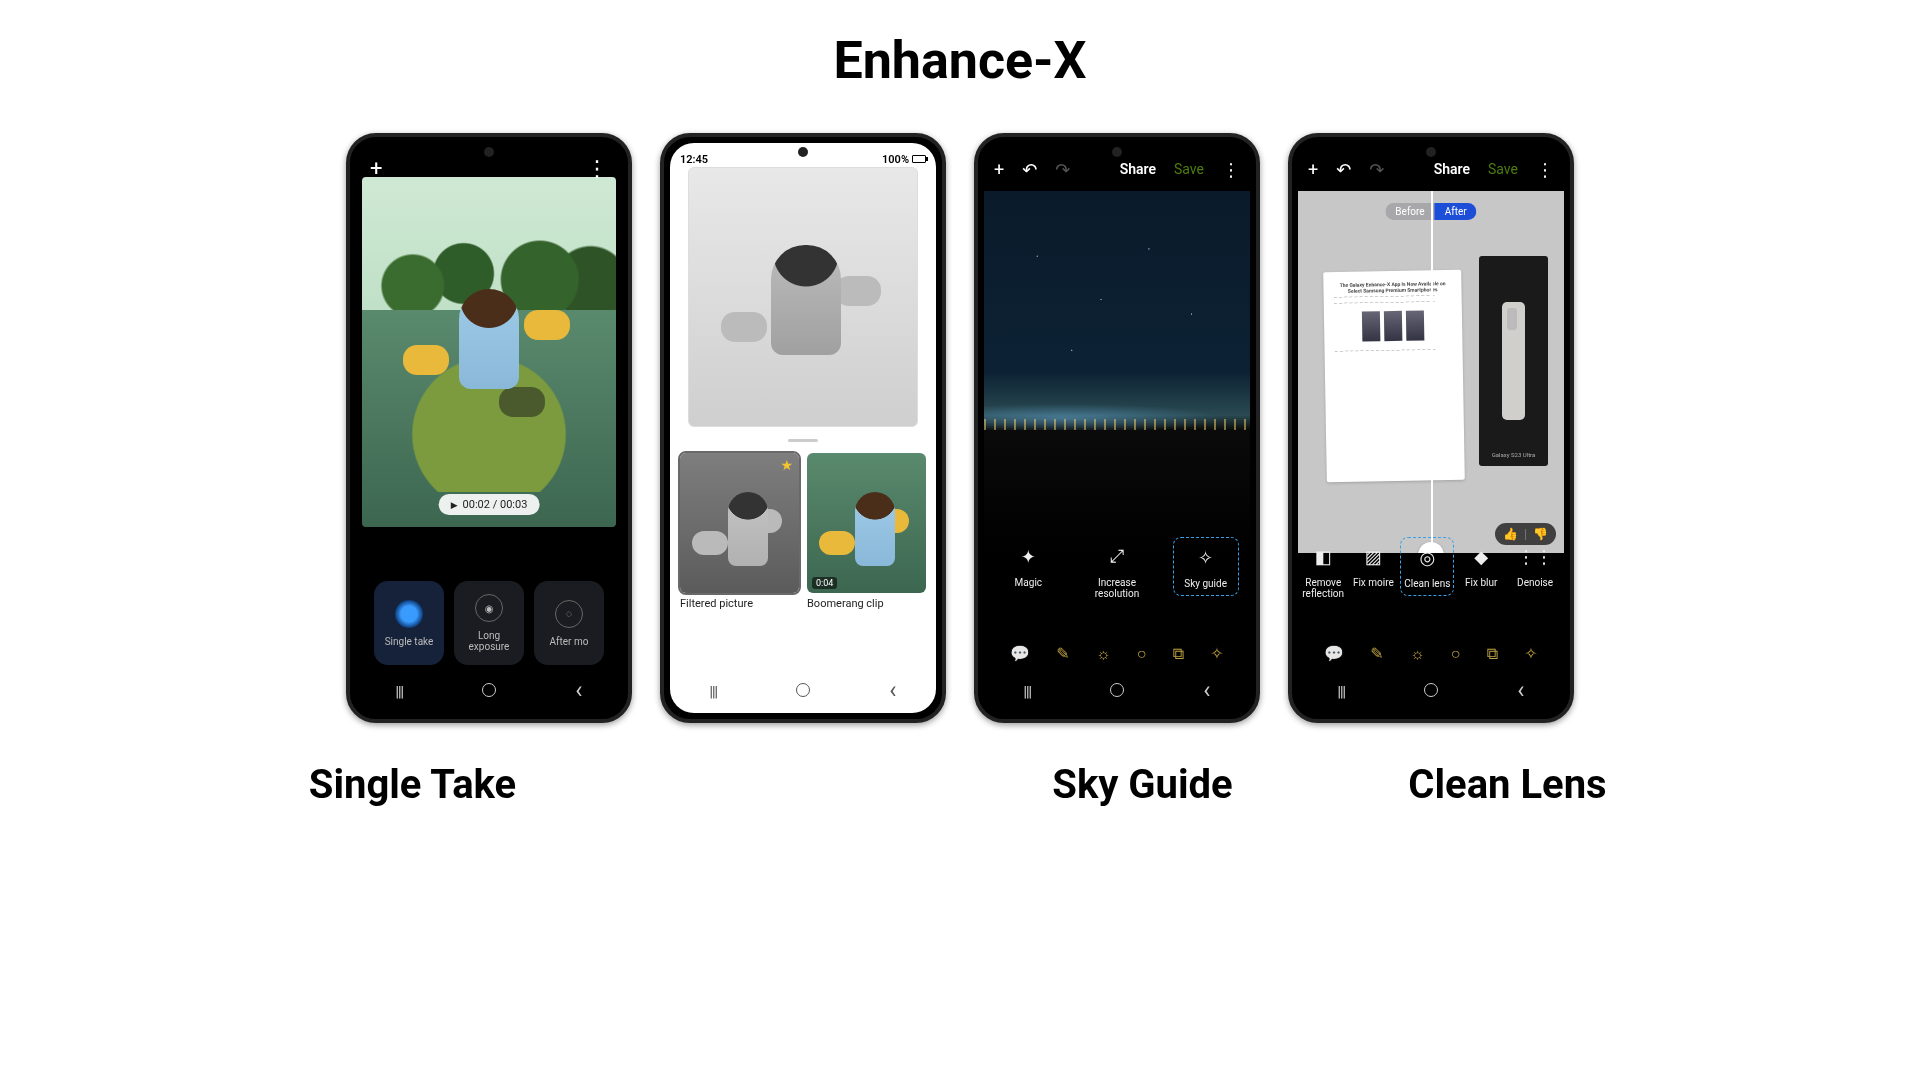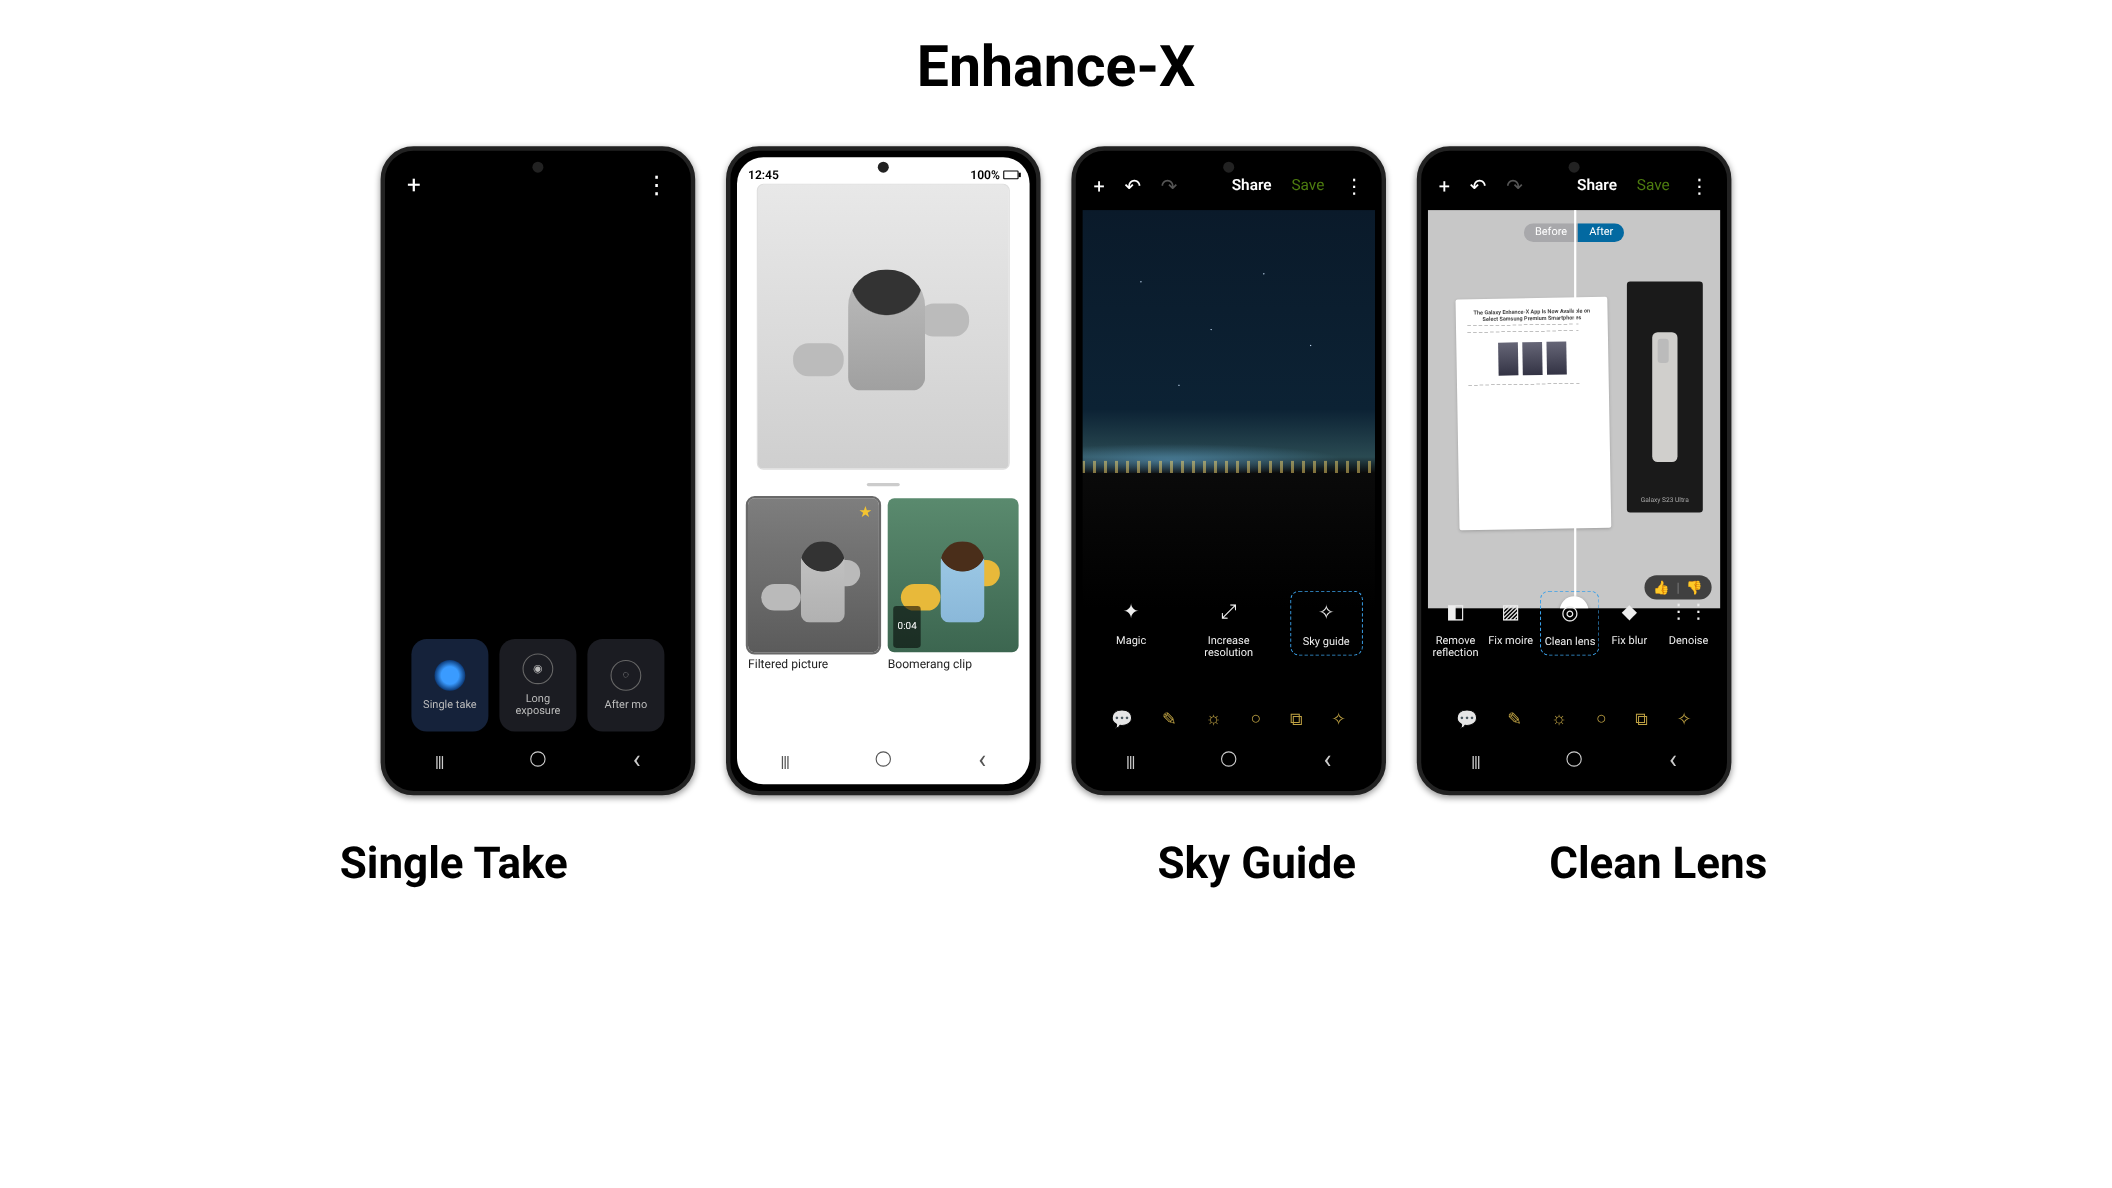--- a/index.html
+++ b/index.html
@@ -177,21 +177,21 @@
   .p2 .th .img.gray{ filter:grayscale(1);}
   .p2 .th .img .seat{position:absolute;width:36px;height:24px;border-radius:12px;background:#e8b93a;}
   .p2 .th .img .seat.a{top:56%;left:10%;}
   .p2 .th .img .seat.b{top:40%;right:14%;}
   .p2 .th .img .ch{position:absolute;top:28%;left:40%;width:40px;height:74px;
     background:radial-gradient(circle at 50% 8%, #4a2e1a 30%, transparent 31%),
                linear-gradient(#9fcbe7,#8ab8d9);
     border-radius:20px 20px 8px 8px;}
   .p2 .th.sel .img{ outline:2px solid #2e6cff; }
   .p2 .th .star{position:absolute;top:4px;right:6px;color:#f4c430;font-size:14px;}
-  .p2 .th .tag{position:absolute;bottom:4px;left:5px;background:rgba(0,0,0,.55);color:#fff;font-size:9px;padding:14px 4px;border-radius:3px;}
+  .p2 .th .tag{position:absolute;bottom:4px;left:5px;background:rgba(0,0,0,.55);color:#fff;font-size:9px;padding:1px 4px;border-radius:3px;}
   .p2 .th label{font-size:11px;display:block;margin-top:4px;color:#222;}
 
   
   .p3 .screen, .p4 .screen { background:#000; }
   .topedit{
     position:absolute;top:6px;left:0;right:0;height:40px;
     display:flex;align-items:center;padding:0 10px;color:#fff;gap:18px;
     font-size:18px;
   }
   .topedit .spacer{flex:1;}
@@ -260,21 +260,21 @@
   .p4 .box .dev::before{content:"";position:absolute;top:6px;left:5px;width:10px;height:22px;background:#bbb;border-radius:3px;}
   .p4 .box .lbl{position:absolute;bottom:8px;width:100%;text-align:center;color:#aaa;font-size:6px;}
   .p4 .divider{position:absolute;top:0;bottom:0;left:50%;width:2px;background:#fff;}
   .p4 .dhandle{position:absolute;bottom:-2px;left:50%;transform:translate(-50%,50%);
     width:26px;height:26px;border-radius:50%;background:#fff;color:#666;
     display:flex;align-items:center;justify-content:center;font-size:12px;box-shadow:0 1px 3px rgba(0,0,0,.3);}
   .p4 .bapill{position:absolute;top:12px;left:50%;transform:translateX(-50%);
     display:flex;border-radius:12px;overflow:hidden;font-size:10px;}
   .p4 .bapill span{padding:3px 10px;}
   .p4 .bapill .b{background:#a8a8ab;color:#fff;}
-  .p4 .bapill .a{background:#0369a1;color:#fff;}
+  .p4 .bapill .a{background:#1d4ed8;color:#fff;}
   .p4 .thumbs{
     position:absolute;bottom:8px;right:8px;display:flex;gap:6px;align-items:center;
     background:rgba(40,40,40,.85);padding:4px 8px;border-radius:16px;color:#ccc;font-size:12px;
   }
   .p4 .toolsrow{bottom:108px;}
   .p4 .toolsrow.wide{justify-content:flex-start;padding:0 2px;gap:0;}
   .p4 .tool{width:58px;}
   .p4 .tool:first-child{width:50px;}
   .p4 .smallrow{color:#d2b24a;}
 
@@ -291,20 +291,33 @@
   <div class="title">Enhance-X</div>
 
   <div class="phones">
 
     <div class="phone p1">
       <div class="speaker"></div>
       <div class="screen">
         <div class="topbar">
           <span class="plus"></span>
           <span class="more"></span>
+        </div>
+        <div class="viewfinder">
+          <div class="sky"></div>
+            <div class="trees"></div>
+            <div class="grass"></div>
+          <div class="carousel"></div>
+          <div class="seat s1"></div>
+            <div class="seat s2"></div>
+            <div class="seat s3"></div>
+          <div class="child"></div>
+          <div class="videopill">
+            <span>00:02 / 00:03</span>
+          </div>
         </div>
         <div class="modes">
           <div class="mode active">
             <div class="ico"></div>
             <span>Single take</span>
           </div>
           <div class="mode">
             <div class="ico">◉</div>
             <span>Long exposure</span>
           </div>

